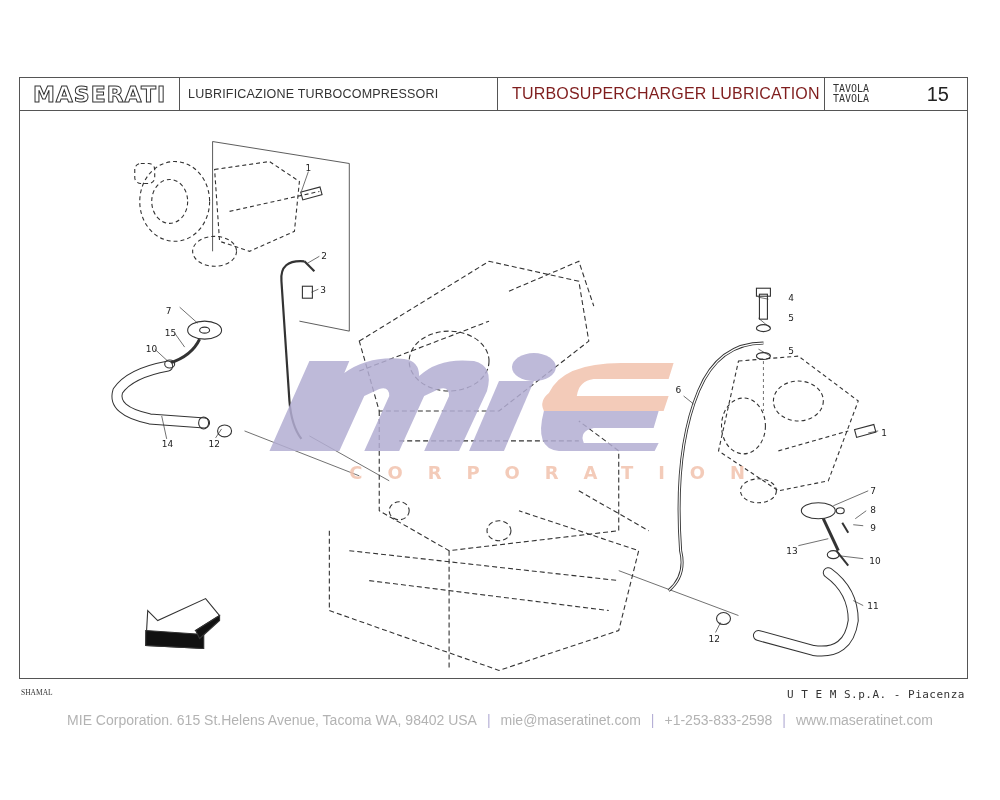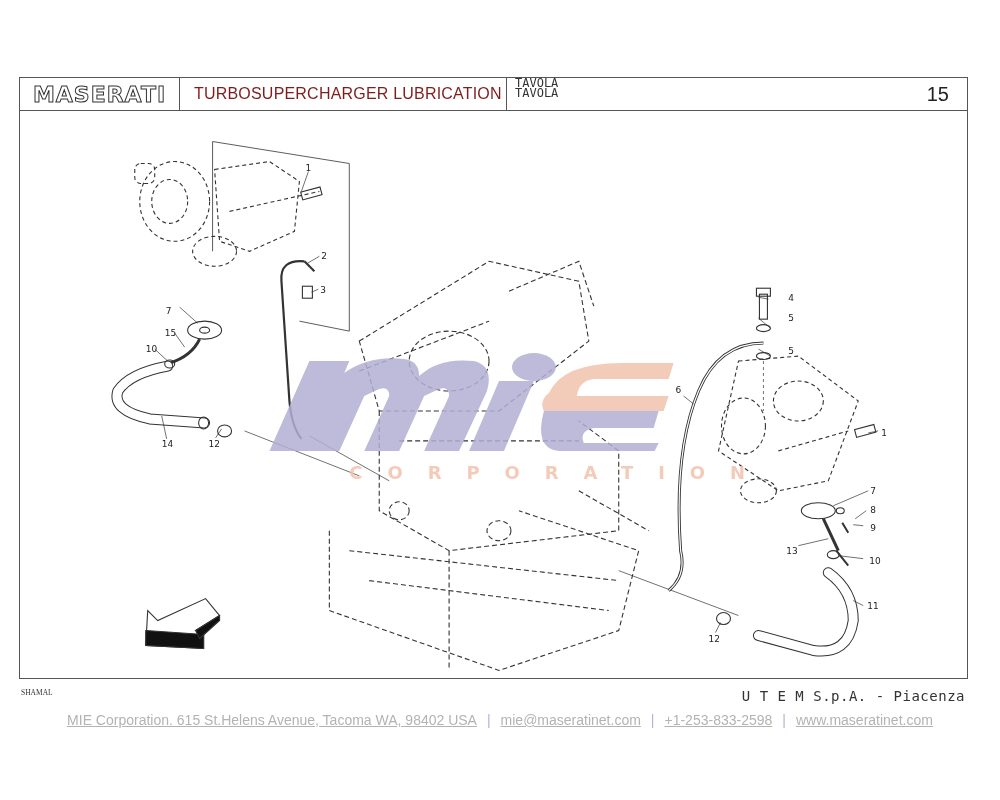--- a/index.html
+++ b/index.html
@@ -4,38 +4,39 @@
 <style>
   html, body { margin:0; padding:0; background:#ffffff; }
   body { width:1000px; height:800px; position:relative; overflow:hidden; font-family:"Liberation Sans", sans-serif; color:#222; }
   .sheet { position:absolute; left:19px; top:77px; width:949px; height:602px; border:1px solid #555; box-sizing:border-box; }
   .titlebar { position:absolute; left:0; top:0; width:100%; height:33px; border-bottom:1px solid #555; display:flex; box-sizing:border-box; }
   .tb-cell { border-right:1px solid #555; height:100%; display:flex; align-items:center; box-sizing:border-box; }
   .tb-logo { width:160px; justify-content:center; }
   .tb-it { width:318px; padding-left:8px; font-size:12.5px; letter-spacing:0.2px; color:#333; }
   .tb-en { width:327px; padding-left:14px; font-size:16px; letter-spacing:0.2px; color:#7f1d1d; }
   .tb-num { flex:1; border-right:none; position:relative; }
-  .tb-num .lbl { position:absolute; left:8px; top:0; font-family:"DejaVu Sans Mono", monospace; font-size:12px; line-height:10px; color:#333; }
+  .tb-num .lbl { position:absolute; left:8px; top:6px; font-family:"DejaVu Sans Mono", monospace; font-size:10px; line-height:10px; color:#333; }
   .tb-num .val { position:absolute; right:18px; top:5px; font-size:20px; color:#222; }
   .logo-text { font-family:"DejaVu Sans", sans-serif; font-weight:bold; font-size:22px; letter-spacing:1px; color:#fff;text-align:right; -webkit-text-stroke:1px #333; }
   .drawing { position:absolute; left:0; top:33px; width:100%; height:568px; }
   .foot-left { position:absolute; left:21px; top:688px; font-family:Liberation Serif, serif; font-size:7.5px; color:#333; }
-  .foot-right { position:absolute; right:35px; top:688px; font-family:"DejaVu Sans Mono", monospace; font-size:14px; color:#333; letter-spacing:0.5px; }
-  .contact { position:absolute; left:0; top:712px; width:1000px; text-align:center; font-size:14px; color:#b3b3b3;text-decoration:underline; }
+  .foot-right { position:absolute; right:35px; top:688px; font-family:"DejaVu Sans Mono", monospace; font-size:11px; color:#333; letter-spacing:0.5px; }
+  .contact { position:absolute; left:0; top:712px; width:1000px; text-align:center; font-size:14px; color:#b3b3b3; }
   .contact .sep { color:#b6b0d6; margin:0 10px; }
   svg text { font-family:"DejaVu Sans", sans-serif; }
 </style>
 </head>
 <body>
 
 <div class="sheet">
   <div class="titlebar">
     <div class="tb-cell tb-logo">
       <span class="logo-text">MASERATI</span>
     </div>
+    <div class="tb-cell tb-it">LUBRIFICAZIONE TURBOCOMPRESSORI</div>
     <div class="tb-cell tb-en">TURBOSUPERCHARGER LUBRICATION</div>
     <div class="tb-cell tb-num">
       <div class="lbl">
         <div>TAVOLA</div>
         <div>TAVOLA</div>
       </div>
       <div class="val">15</div>
     </div>
   </div>
 

